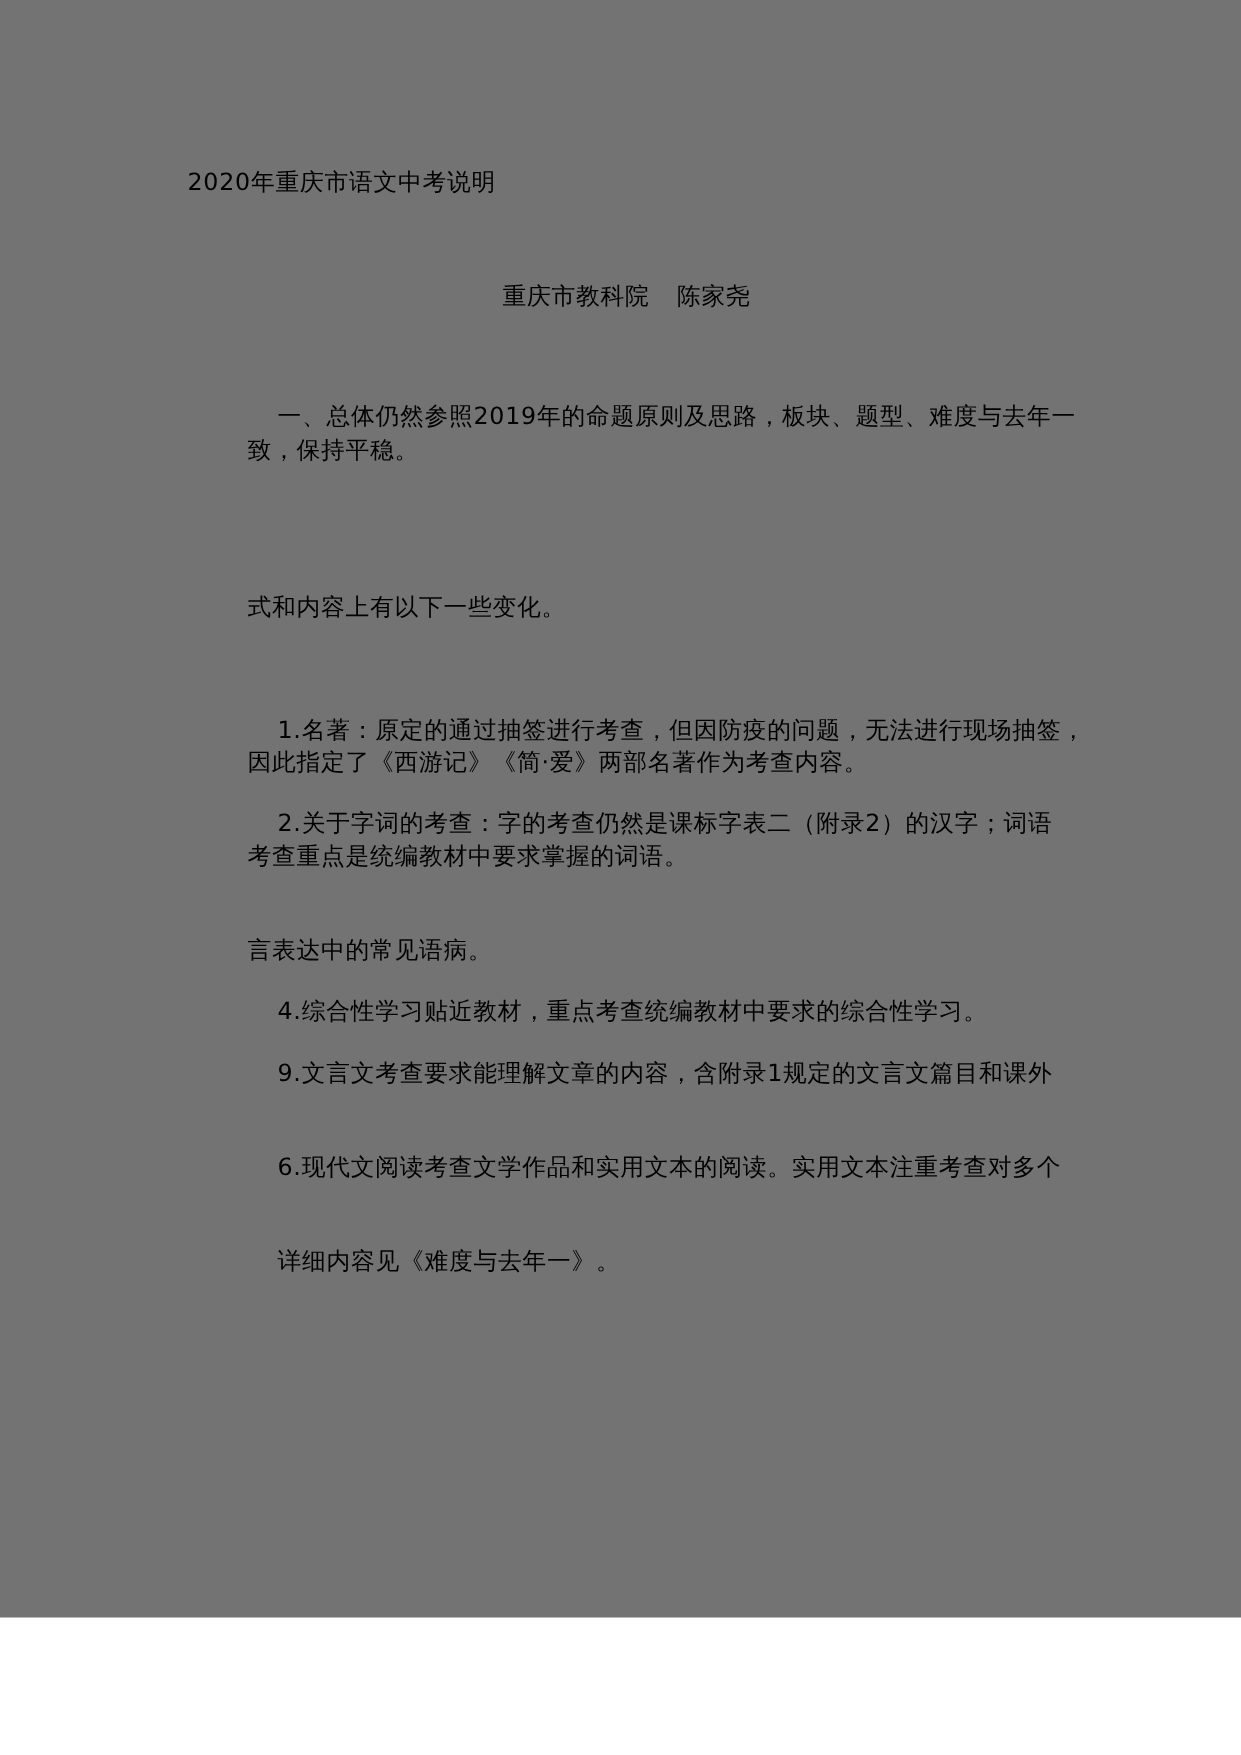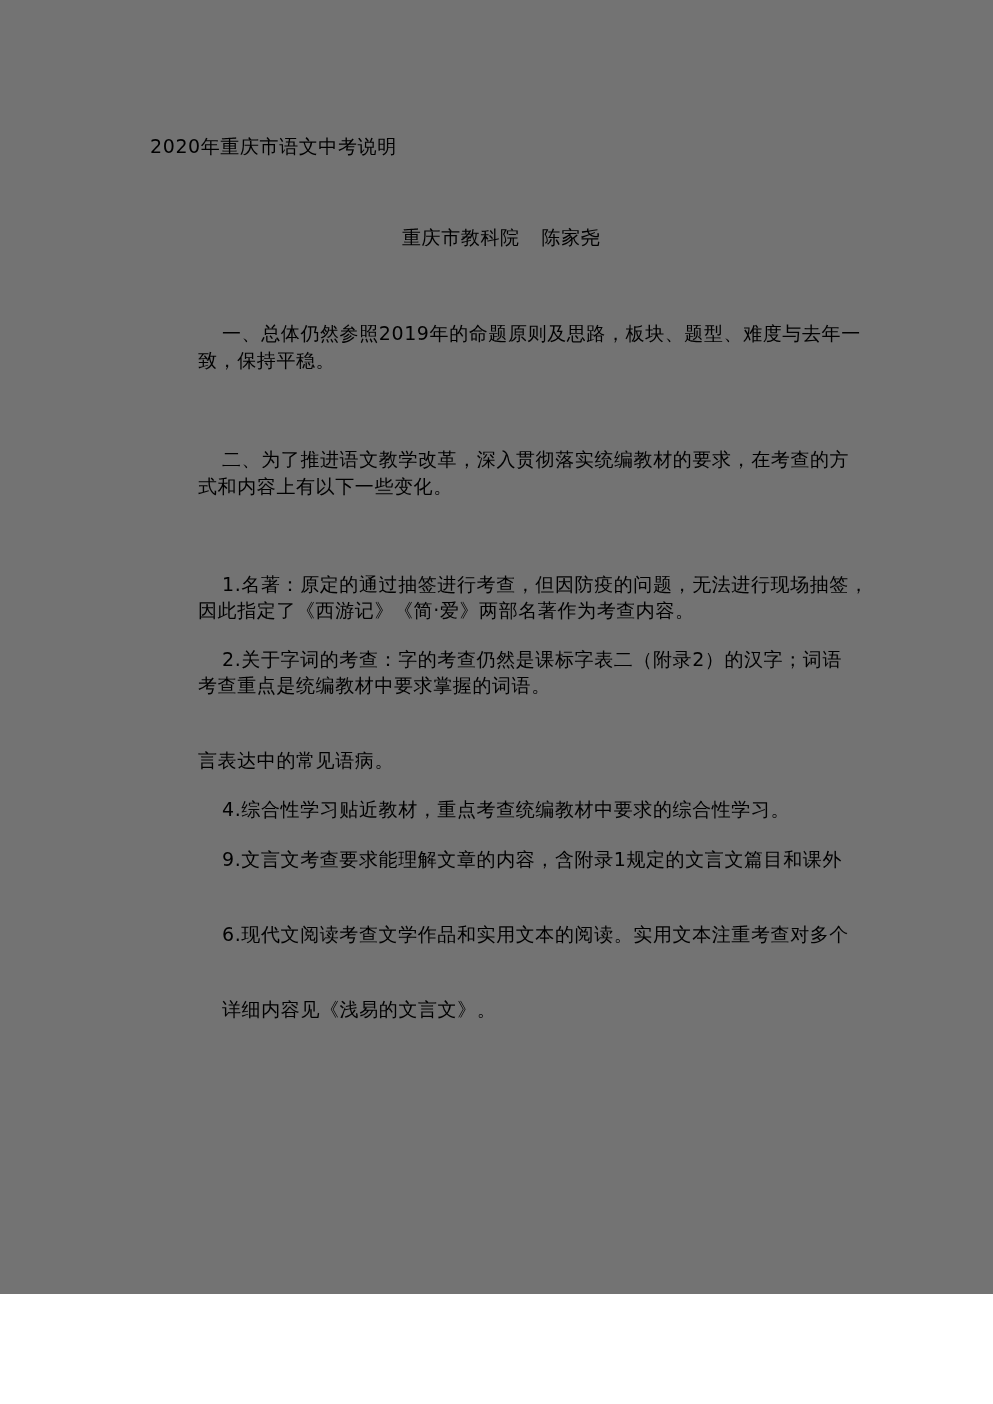--- a/index.html
+++ b/index.html
@@ -53,32 +53,31 @@
 
   <div class="line title">2020年重庆市语文中考说明</div>
 
   <div class="line author">
     <span>重庆市教科院</span><span class="gap"></span><span>陈家尧</span>
   </div>
 
   <div class="line indent" style="top:321px">一、总体仍然参照2019年的命题原则及思路，板块、题型、难度与去年一</div>
   <div class="line flush" style="top:348px">致，保持平稳。</div>
 
-  <div class="line indent" style="top:447px">二、为了推进语文教学改革，深入贯彻落实统编教材的要求，在考查的方</div>
   <div class="line flush" style="top:474px">式和内容上有以下一些变化。</div>
 
   <div class="line indent" style="top:572px">1.名著：原定的通过抽签进行考查，但因防疫的问题，无法进行现场抽签，</div>
   <div class="line flush" style="top:598px">因此指定了《西游记》《简·爱》两部名著作为考查内容。</div>
 
   <div class="line indent" style="top:647px">2.关于字词的考查：字的考查仍然是课标字表二（附录2）的汉字；词语</div>
   <div class="line flush" style="top:673px">考查重点是统编教材中要求掌握的词语。</div>
 
   <div class="line flush" style="top:748px">言表达中的常见语病。</div>
 
   <div class="line indent" style="top:797px">4.综合性学习贴近教材，重点考查统编教材中要求的综合性学习。</div>
 
   <div class="line indent" style="top:847px">9.文言文考查要求能理解文章的内容，含附录1规定的文言文篇目和课外</div>
 
   <div class="line indent" style="top:922px">6.现代文阅读考查文学作品和实用文本的阅读。实用文本注重考查对多个</div>
 
-  <div class="line indent" style="top:997px">详细内容见《浅易的文言文》。</div>
+  <div class="line indent" style="top:997px">详细内容见《难度与去年一》。</div>
 
 </div>
 
 </body></html>

